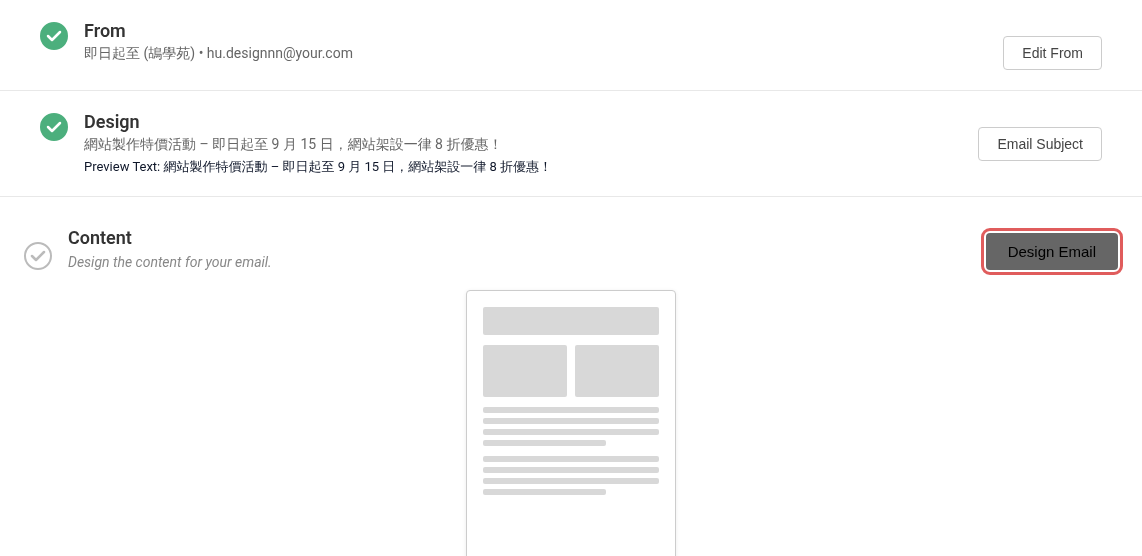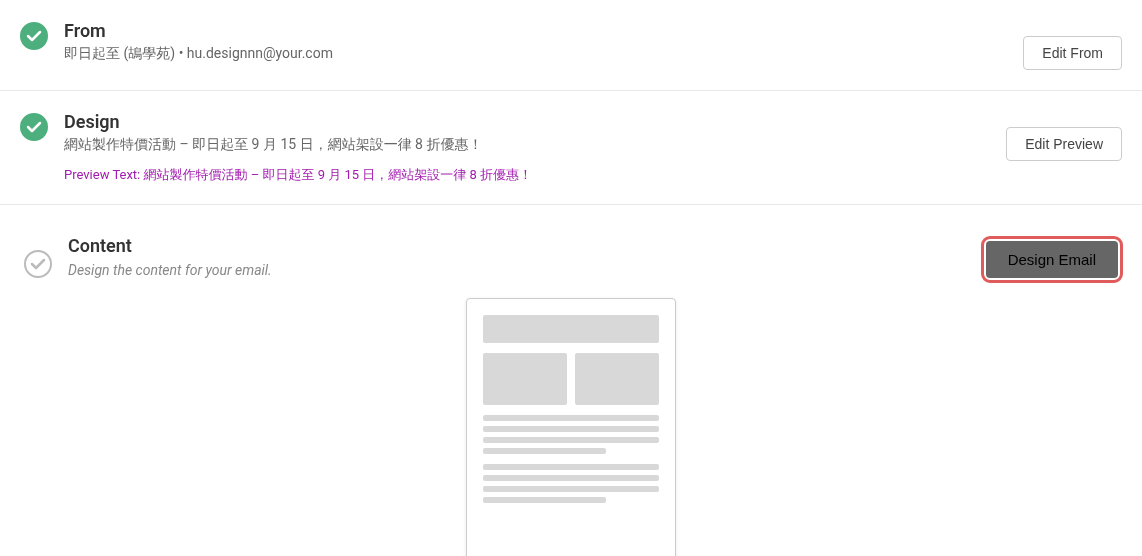--- a/index.html
+++ b/index.html
@@ -12,21 +12,21 @@
       font-family: -apple-system, BlinkMacSystemFont, 'Segoe UI', Roboto, sans-serif;
       background: #ffffff;
       width: 1142px;
       min-height: 556px;
       color: #333;
     }
 
     .section {
       display: flex;
       align-items: flex-start;
-      padding: 20px 20px;
+      padding: 20px 40px;
       border-bottom: 1px solid #e8e8e8;
       position: relative;
     }
 
     .section-icon {
       width: 28px;
       height: 28px;
       flex-shrink: 0;
       margin-right: 16px;
       margin-top: 2px;
@@ -48,22 +48,22 @@
       margin-bottom: 4px;
     }
 
     .section-subtitle {
       font-size: 14px;
       color: #666;
     }
 
     .section-preview-text {
       font-size: 13px;
-      color: #a21caf;
-      margin-top: 12px;
+      color: #0f172a;
+      margin-top: 4px;
     }
 
     .section-action {
       margin-left: auto;
       flex-shrink: 0;
       margin-top: 16px;
     }
 
     .btn-edit {
       padding: 8px 18px;
@@ -208,21 +208,21 @@
   </div>
   <div class="section-body">
     <div class="section-title">Design</div>
     <div class="section-subtitle">網站製作特價活動 – 即日起至 9 月 15 日，網站架設一律 8 折優惠！</div>
     <div class="section-preview-text">
       <span>Preview Text:</span>
       <span>網站製作特價活動 – 即日起至 9 月 15 日，網站架設一律 8 折優惠！</span>
     </div>
   </div>
   <div class="section-action">
-    <button class="btn-edit">Edit Preview</button>
+    <button class="btn-edit">Email Subject</button>
   </div>
 </div>
 
 <div class="content-section">
   <div class="content-top-row">
     <div class="section-icon">
       <svg viewBox="0 0 28 28" fill="none" xmlns="http://www.w3.org/2000/svg">
         <circle cx="14" cy="14" r="13" stroke="#bbb" stroke-width="2" fill="none"></circle>
         <polyline points="8,14 12,18 20,10" stroke="#bbb" stroke-width="2.5" stroke-linecap="round" stroke-linejoin="round" fill="none"></polyline>
       </svg>

